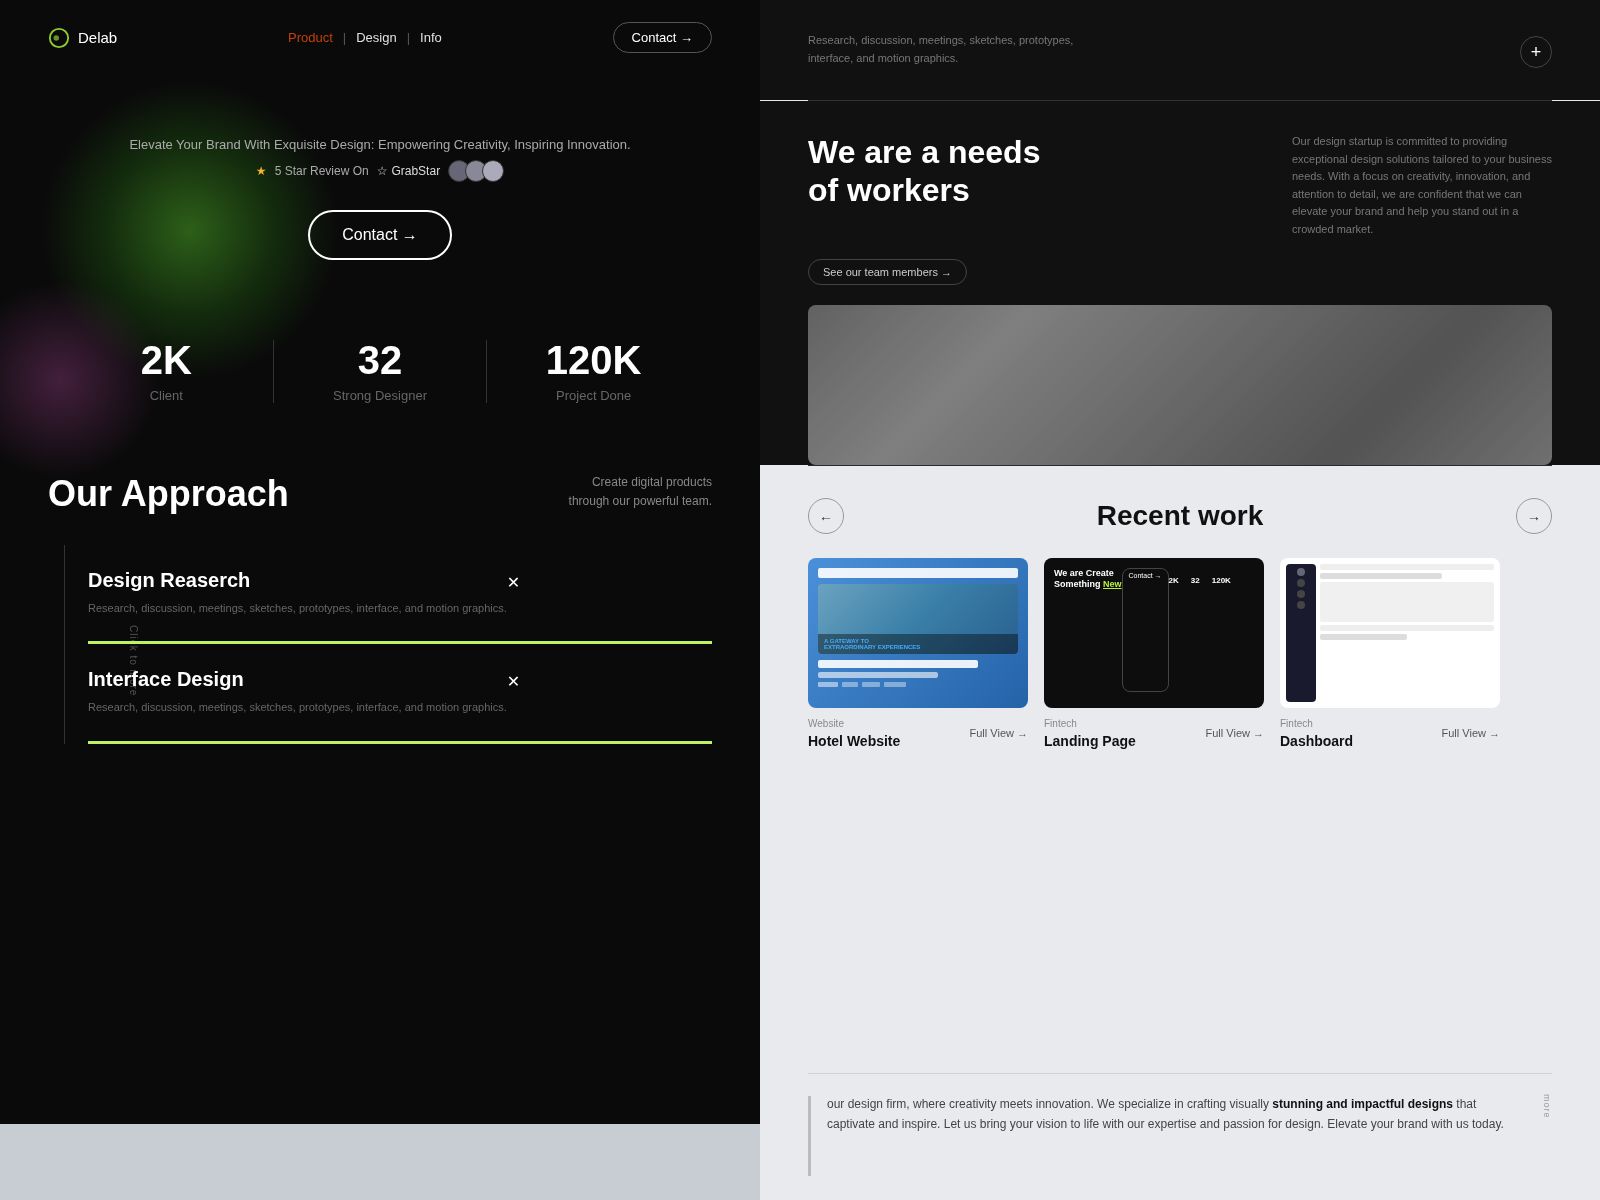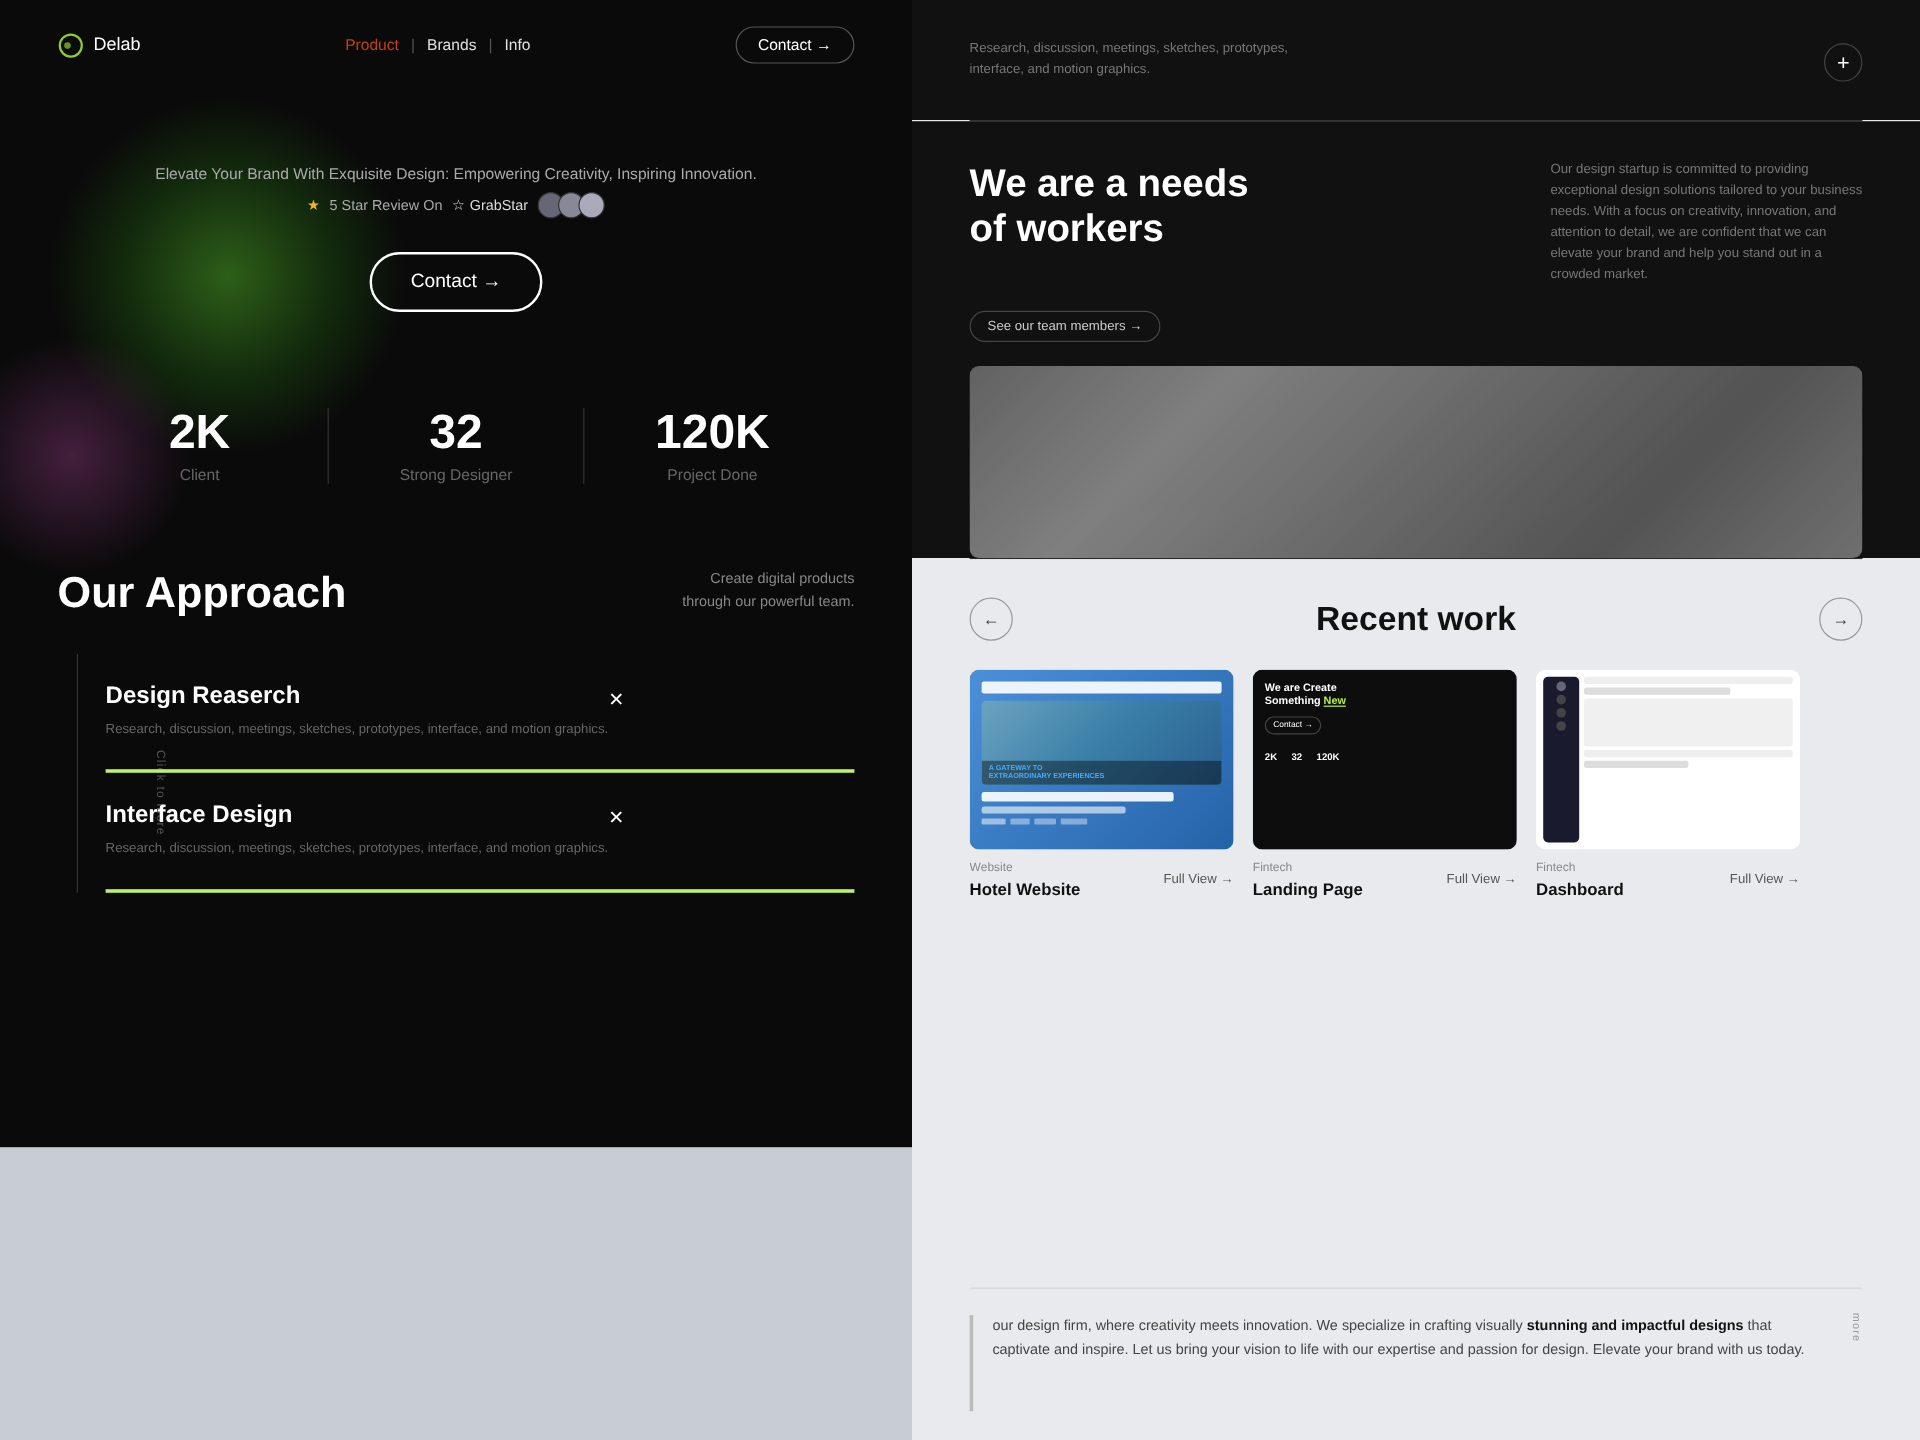--- a/index.html
+++ b/index.html
@@ -9,21 +9,21 @@
       background: #c8cdd4;
       font-family: -apple-system, BlinkMacSystemFont, 'Segoe UI', sans-serif;
       overflow: hidden;
       display: flex;
       gap: 0;
     }
 
     
     .left-panel {
       width: 760px;
-      height: 956px;
+      height: 1124px;
       background: #0a0a0a;
       position: relative;
       overflow: hidden;
       flex-shrink: 0;
     }
 
     
     .glow-green {
       position: absolute;
       width: 300px;
@@ -473,21 +473,21 @@
     
     .card-landing {
       background: #111;
       position: relative;
     }
     .card-landing-inner {
       width: 100%;
       height: 100%;
       background: #0d0d0d;
       display: flex;
-      flex-direction: column;
+      flex-direction: row;
       padding: 10px;
     }
     .card-landing-title {
       font-size: 9px;
       font-weight: 700;
       color: #fff;
       line-height: 1.3;
       margin-bottom: 6px;
     }
     .card-landing-highlight {
@@ -616,21 +616,21 @@
     <div class="logo">
       <svg class="logo-icon" viewBox="0 0 24 24">
         <circle cx="12" cy="12" r="10" fill="none" stroke="#8fcc30" stroke-width="2"></circle>
         <circle cx="9" cy="12" r="3" fill="#8fcc30" opacity="0.7"></circle>
       </svg>
       <span>Delab</span>
     </div>
     <div class="nav-links">
       <a class="active" href="#">Product</a>
       <span class="sep">|</span>
-      <a href="#">Brands</a>
+      <a href="#">Design</a>
       <span class="sep">|</span>
       <a href="#">Info</a>
     </div>
     <button class="contact-btn">Contact →</button>
   </nav>
 
   <div class="hero">
     <p class="hero-sub">Elevate Your Brand With Exquisite Design: Empowering Creativity, Inspiring Innovation.</p>
     <div class="review-row">
       <span class="stars">★</span>

